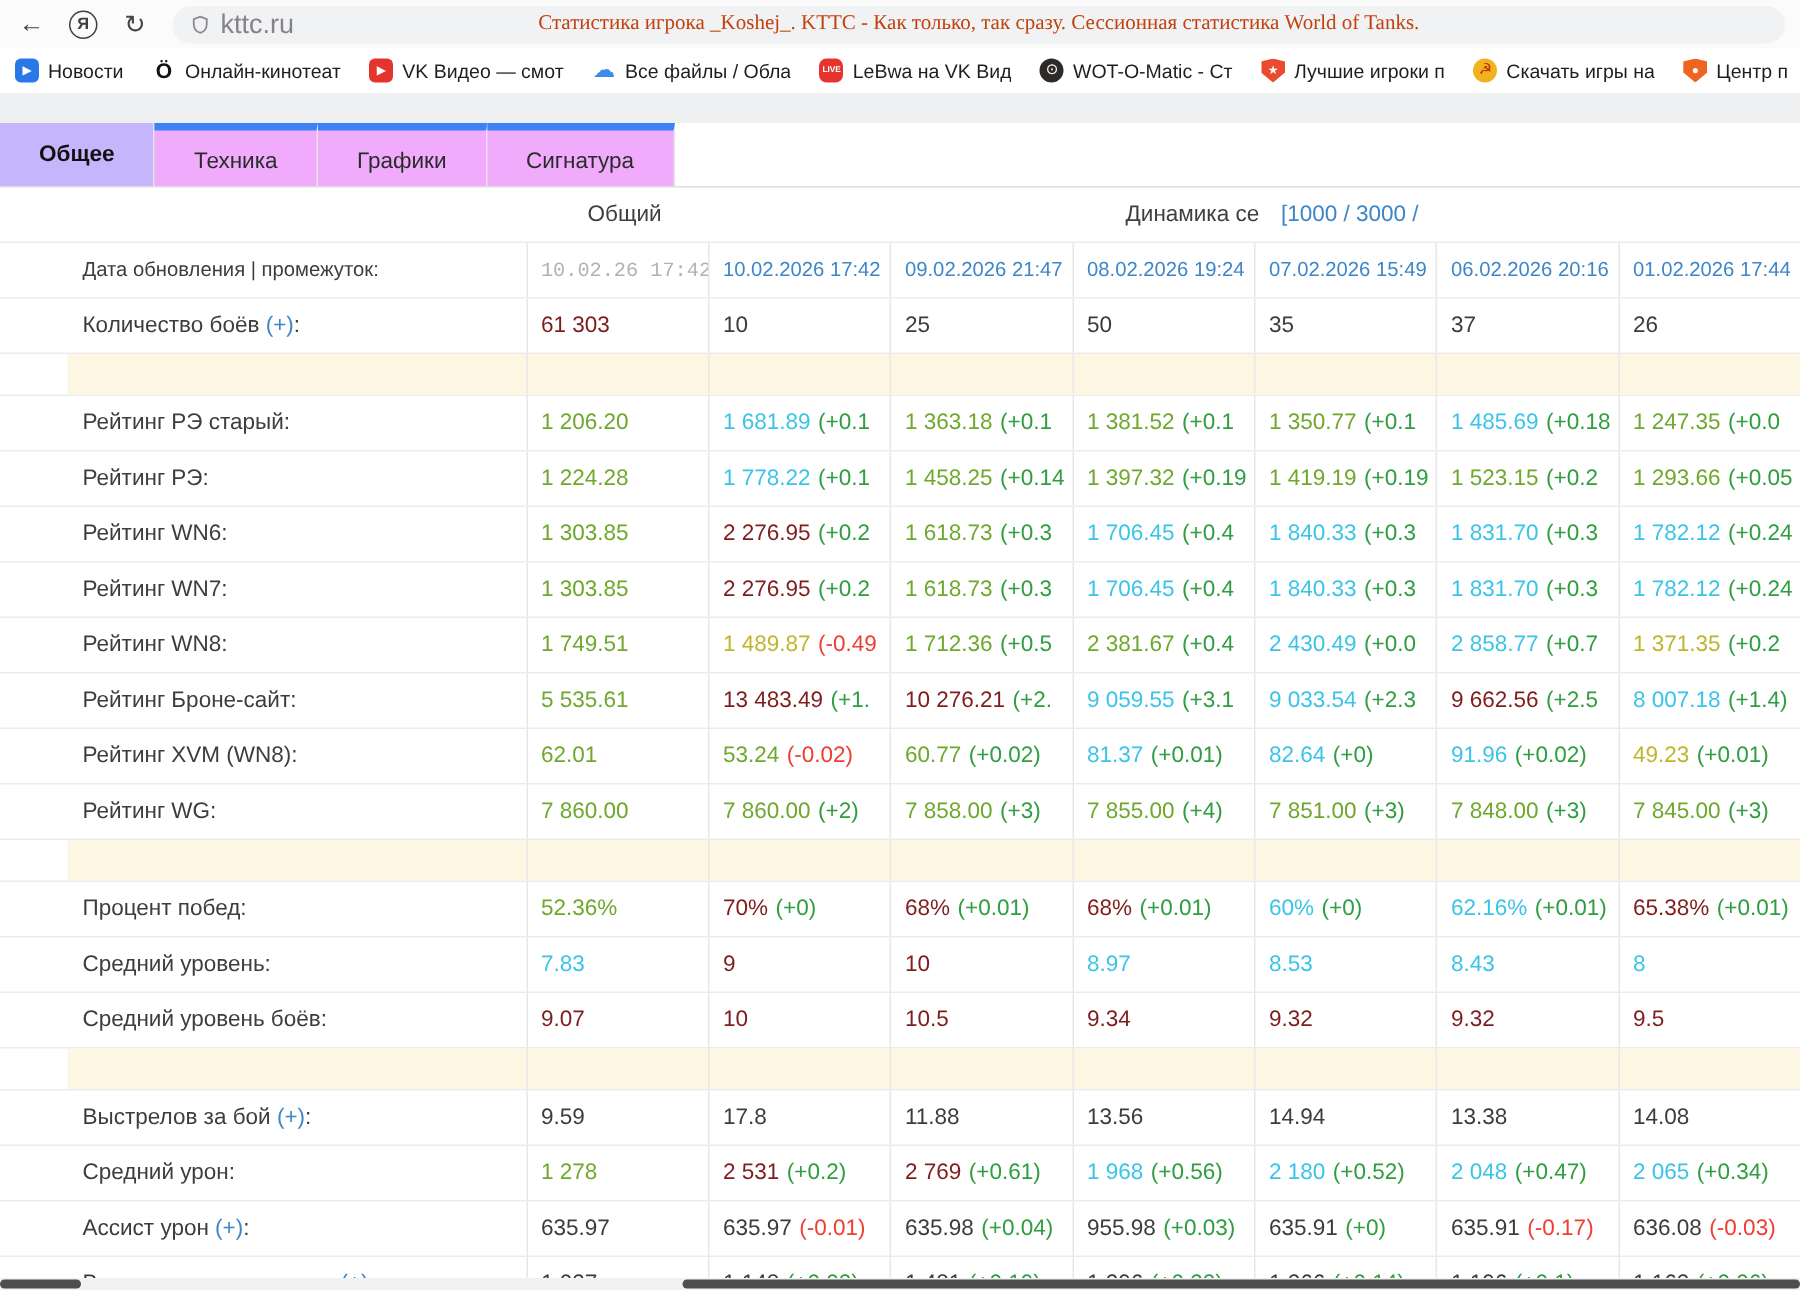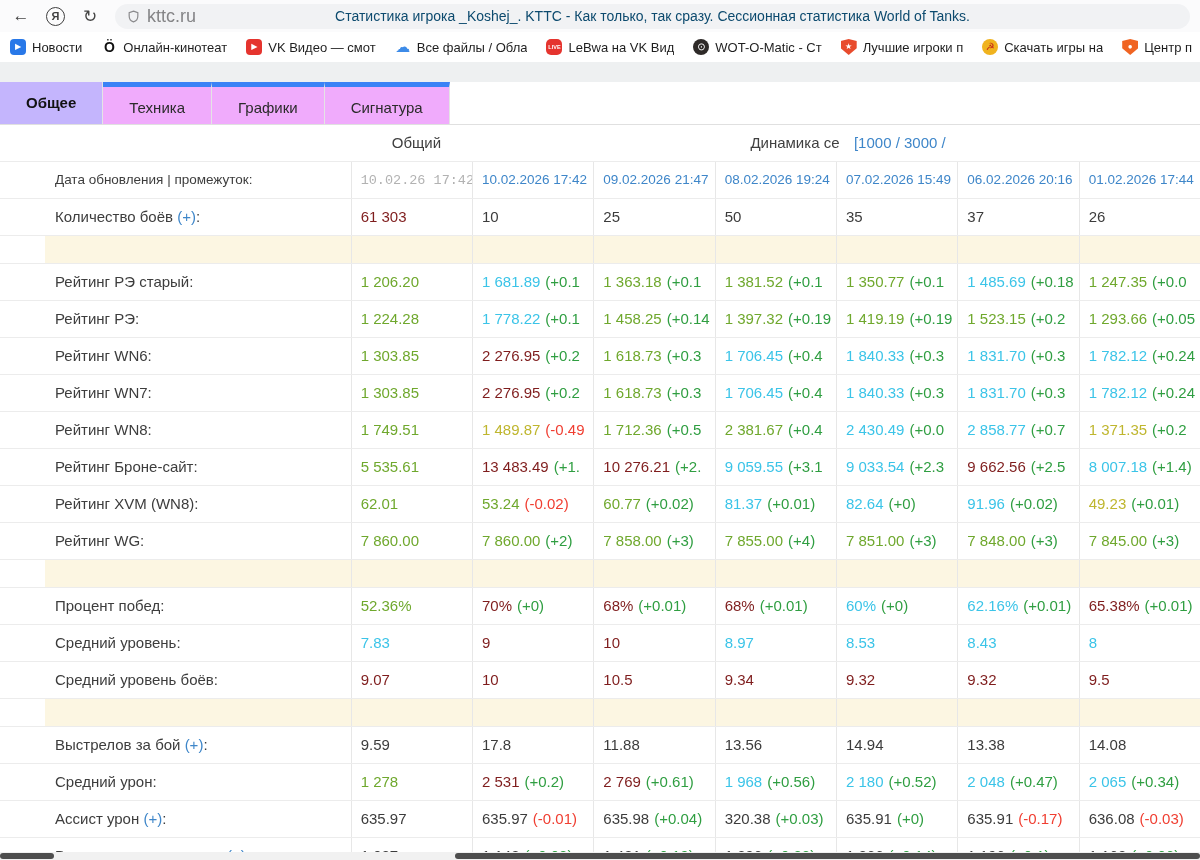--- a/index.html
+++ b/index.html
@@ -20,21 +20,21 @@
     display:flex; align-items:center; justify-content:center;
     font-size:11px; font-weight:bold; color:#3f3f3f;
   }
   .pill {
     flex:1; height:25px; background:#f1f2f4; border-radius:13px;
     display:flex; align-items:center; padding:0 12px; position:relative;
   }
   .pill .url { color:#848486; font-size:18px; margin-left:7px; position:relative; z-index:2; }
   .pill .ptitle {
     position:absolute; left:0; right:0; text-align:center;
-    font-size:14px; color:#0c4a6e; white-space:nowrap; overflow:hidden; z-index:1;
+    font-size:14px; color:#c2410c; white-space:nowrap; overflow:hidden; z-index:1;font-family:Liberation Serif, serif;
   }
   
   .bookmarks {
     height:30px; background:#ffffff; display:flex; align-items:center;
     padding:0 10px; gap:19px; font-size:13px; color:#1e1e1e;
   }
   .bm { display:flex; align-items:center; gap:6px; cursor:pointer; }
   .bm-label { max-width:112px; overflow:hidden; white-space:nowrap; }
   .bm-ico {
     width:16px; height:16px; border-radius:4px; flex:0 0 16px;
@@ -343,21 +343,21 @@
         <div class="cell c-val"><span class="v c-cyan">1 968</span><span class="delta c-dgreen">(+0.56)</span></div>
         <div class="cell c-val"><span class="v c-cyan">2 180</span><span class="delta c-dgreen">(+0.52)</span></div>
         <div class="cell c-val"><span class="v c-cyan">2 048</span><span class="delta c-dgreen">(+0.47)</span></div>
         <div class="cell c-val"><span class="v c-cyan">2 065</span><span class="delta c-dgreen">(+0.34)</span></div>
       </div>
       <div class="row">
         <div class="cell c-label"><span>Ассист урон</span> <span class="plus">(+)</span>:</div>
         <div class="cell c-val"><span class="v c-dark">635.97</span></div>
         <div class="cell c-val"><span class="v c-dark">635.97</span><span class="delta c-red">(-0.01)</span></div>
         <div class="cell c-val"><span class="v c-dark">635.98</span><span class="delta c-dgreen">(+0.04)</span></div>
-        <div class="cell c-val"><span class="v c-dark">320.38</span><span class="delta c-dgreen">(+0.03)</span></div>
+        <div class="cell c-val"><span class="v c-dark">955.98</span><span class="delta c-dgreen">(+0.03)</span></div>
         <div class="cell c-val"><span class="v c-dark">635.91</span><span class="delta c-dgreen">(+0)</span></div>
         <div class="cell c-val"><span class="v c-dark">635.91</span><span class="delta c-red">(-0.17)</span></div>
         <div class="cell c-val"><span class="v c-dark">636.08</span><span class="delta c-red">(-0.03)</span></div>
       </div>
       <div class="row">
         <div class="cell c-label"><span>Вытанковано в среднем</span> <span class="plus">(+)</span>:</div>
         <div class="cell c-val"><span class="v c-dark">1 027</span></div>
         <div class="cell c-val"><span class="v c-dark">1 148</span><span class="delta c-dgreen">(+0.02)</span></div>
         <div class="cell c-val"><span class="v c-dark">1 481</span><span class="delta c-dgreen">(+0.19)</span></div>
         <div class="cell c-val"><span class="v c-dark">1 296</span><span class="delta c-dgreen">(+0.22)</span></div>

